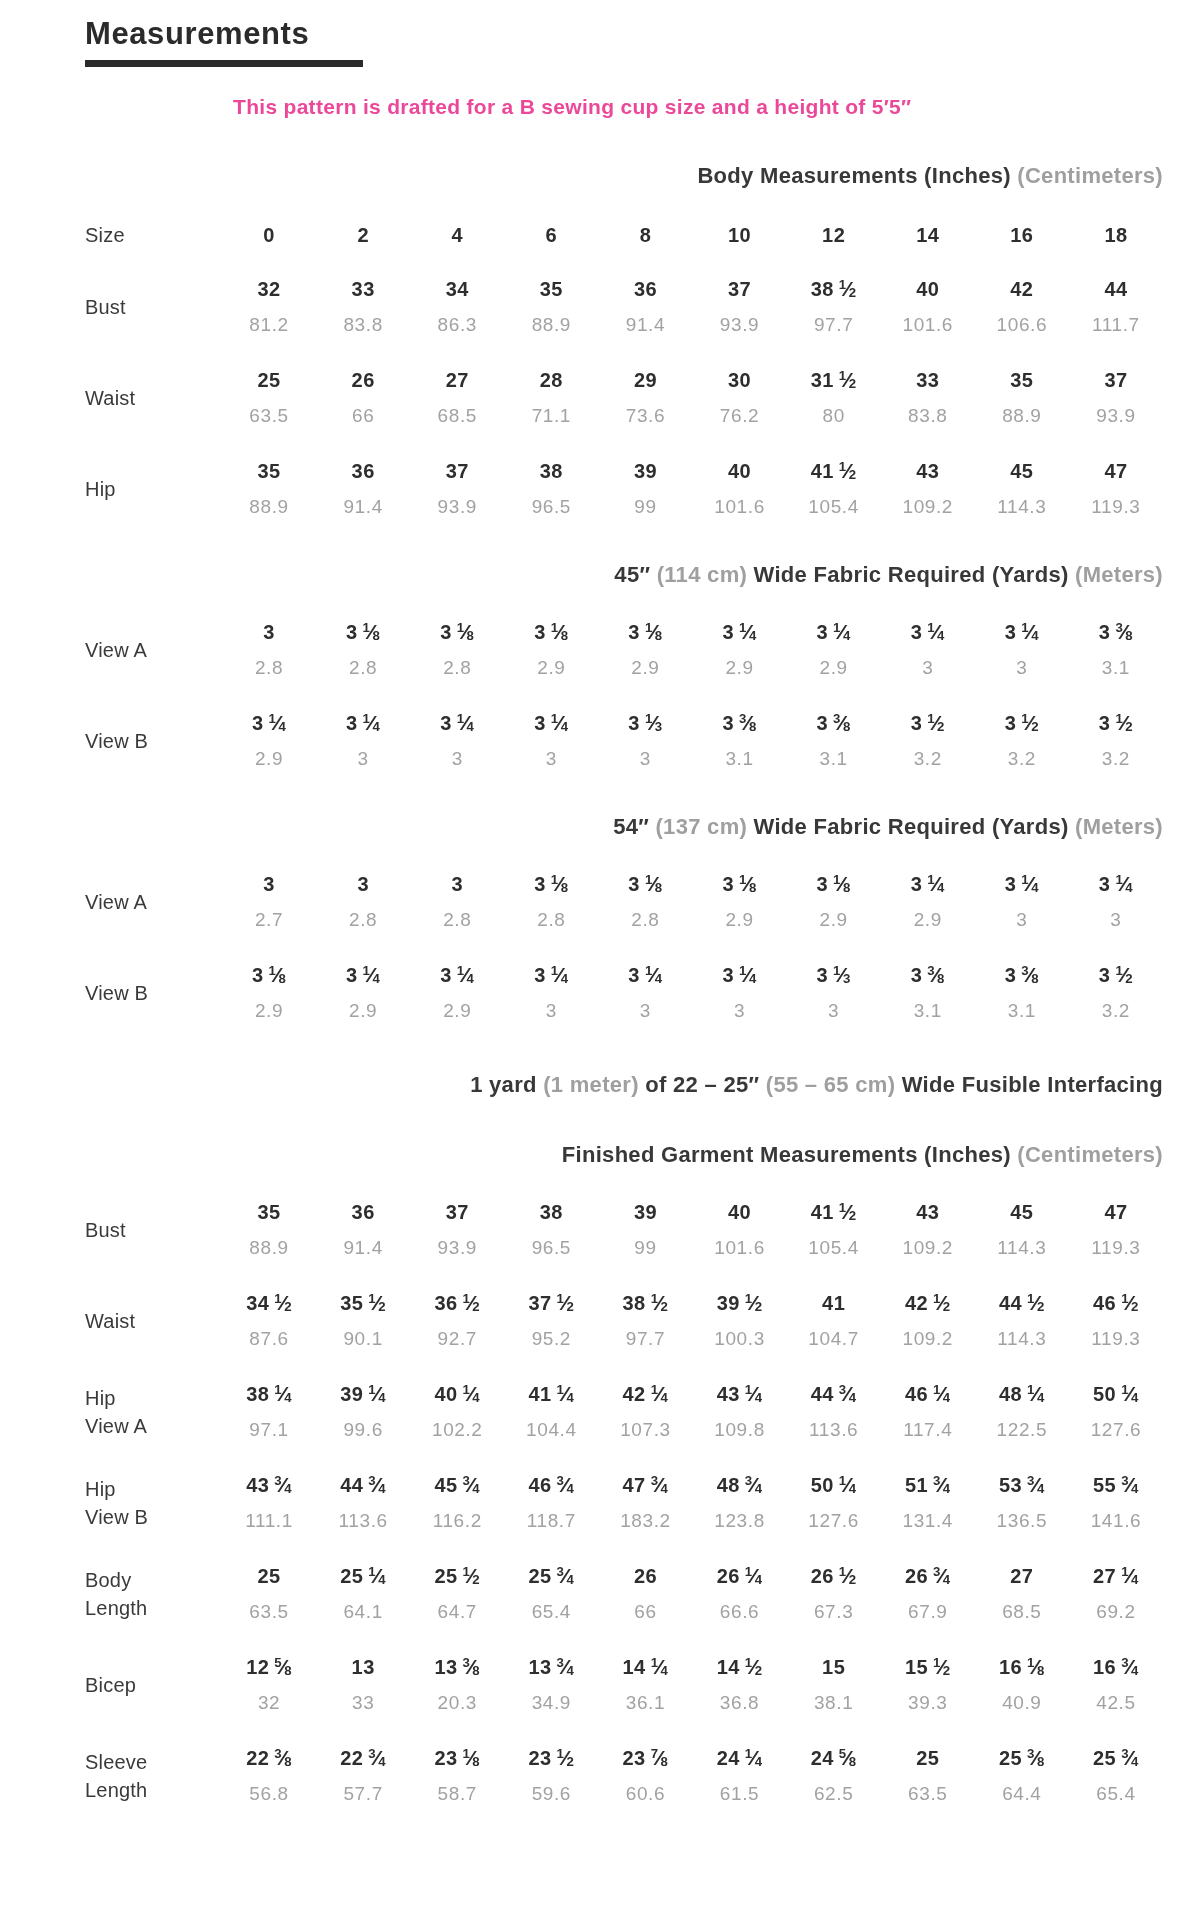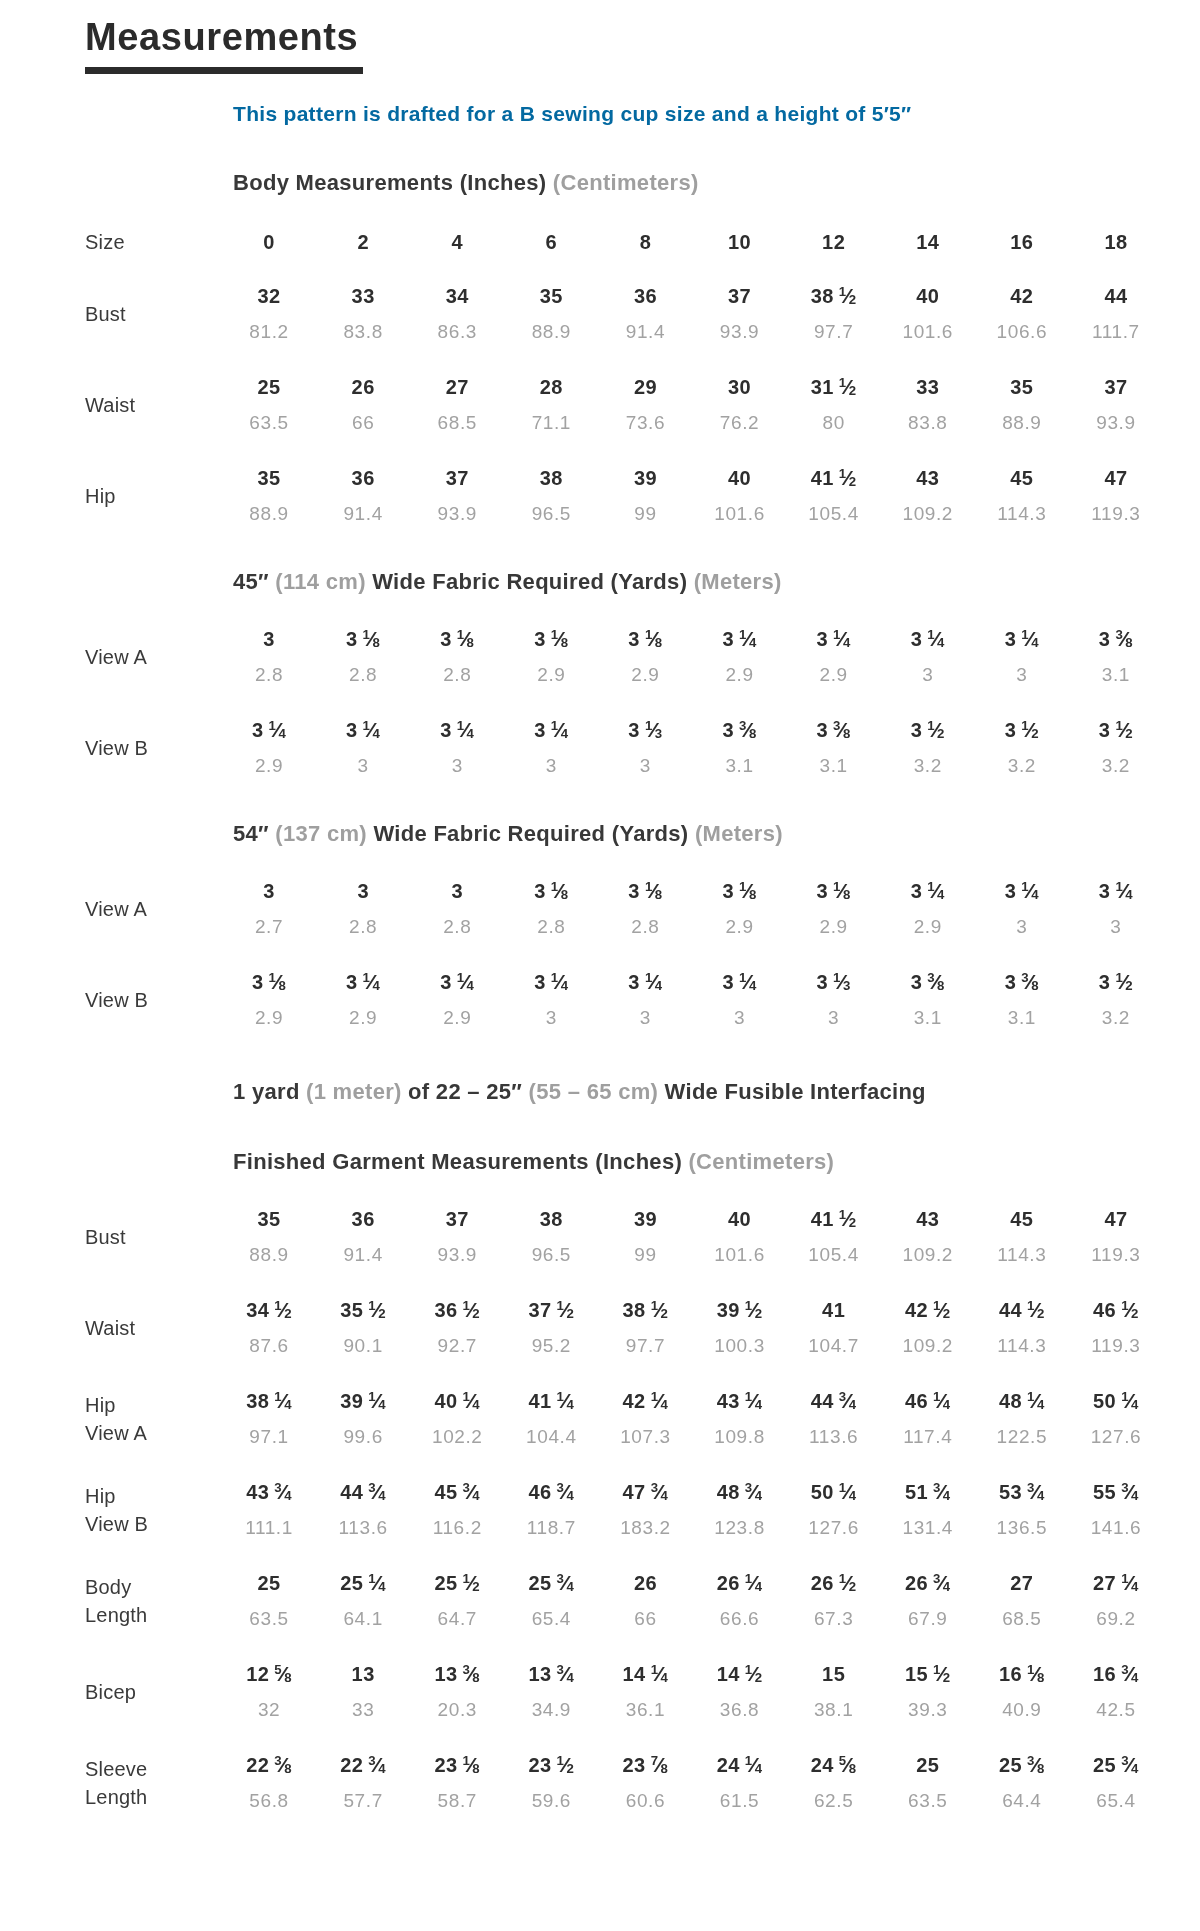--- a/index.html
+++ b/index.html
@@ -7,46 +7,47 @@
   body {
     width: 1200px;
     min-height: 1931px;
     font-family: "Liberation Sans", sans-serif;
     color: #2f2f2f;
     -webkit-font-smoothing: antialiased;
   }
   .page { padding: 16px 30px 50px 85px; }
 
   .page-title {
-    font-size: 38px;
+    font-size: 31px;
     font-weight: 700;
     letter-spacing: 0.6px;
     color: #2b2b2b;
   }
   .title-rule {
     width: 278px;
     height: 7px;
     background: #2b2b2b;
     margin-top: 8px;
   }
 
   .intro {
     margin: 28px 0 0 148px;
     font-size: 21px;
     font-weight: 700;
     letter-spacing: 0.3px;
-    color: #0369a1;
+    color: #ec4899;
   }
 
   .sec-heading {
     margin: 44px 0 32px 148px;
     font-size: 22px;
     font-weight: 700;
     letter-spacing: 0.3px;
     color: #383838;
+    text-align: right;
   }
   .sec-heading .seg-grey { color: #9f9f9f; }
   .sec-heading.note-heading { margin-top: 50px; margin-bottom: 14px; }
 
   .mtable { width: 1078px; }
   .mrow {
     display: grid;
     grid-template-columns: 137px repeat(10, 1fr);
     align-items: center;
     margin-bottom: 32px;

